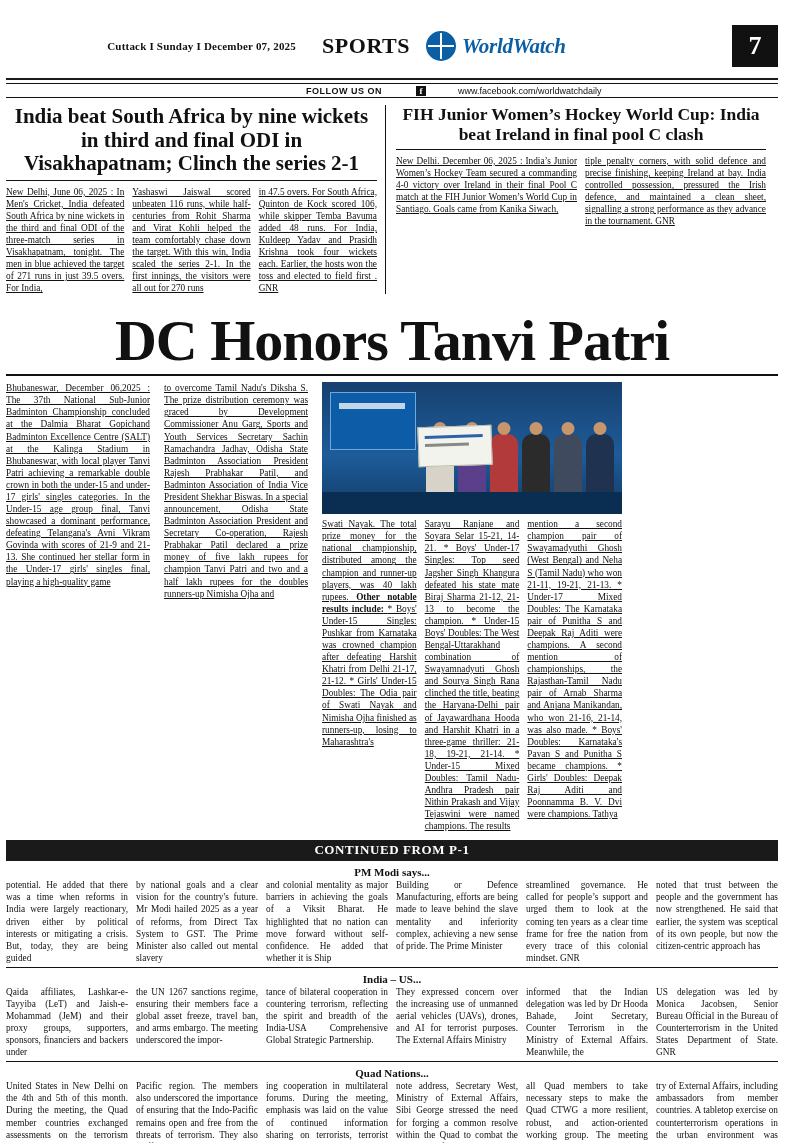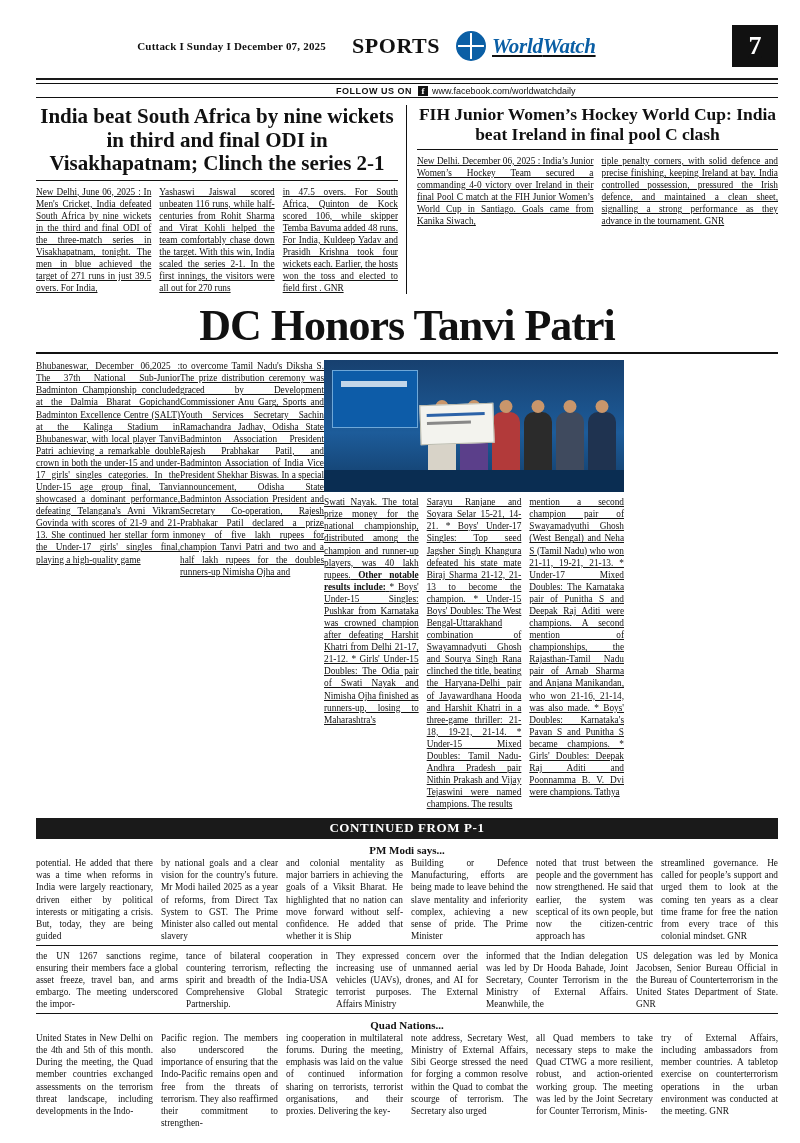--- a/index.html
+++ b/index.html
@@ -9,21 +9,21 @@
   }
   body {
     width: 800px; height: 1143px;
     font-family: "Liberation Serif", serif;
     color: #111;
     position: relative;
     overflow: hidden;
   }
   .page {
     width: 800px; height: 816px;
-    padding: 18px 22px 10px 36px;
+    padding: 18px 22px 10px 6px;
     position: relative;
   }
 
   
   .masthead {
     display: flex;
     align-items: center;
     border-bottom: 2px solid #1a1a1a;
     padding-bottom: 4px;
     height: 62px;
@@ -49,21 +49,20 @@
     font-weight: bold;
     font-size: 22px;
     letter-spacing: .5px;
   }
   .mast-right {
     flex: 1;
     display: flex;
     align-items: center;
     justify-content: flex-start;
     gap: 22px;
-    text-decoration: underline;
   }
   .ww-logo {
     display: flex;
     align-items: center;
     gap: 6px;
   }
   .ww-globe {
     width: 30px; height: 30px;
     border-radius: 50%;
     background: #0b5fa5;
@@ -102,20 +101,21 @@
   }
   .followus {
     border-top: 1px solid #111;
     border-bottom: 1px solid #111;
     margin-top: 3px;
     height: 15px;
     display: flex;
     align-items: center;
     font-size: 9px;
     font-family: "Liberation Sans", sans-serif;
+    gap: 28px;
   }
   .followus .fu-label {
     font-weight: bold;
     padding: 0 6px 0 300px;
     letter-spacing: .5px;
   }
   .fb-icon {
     width: 10px; height: 10px;
     background: #111; color: #fff;
     font-family: "Liberation Serif", serif;
@@ -188,31 +188,31 @@
   .hockey-photo .shoe {
     position: absolute; right: 30px; top: 6px;
     width: 20px; height: 12px; background: #d9d9d9; border-radius: 3px;
     transform: rotate(-12deg);
   }
 
   
   .dc-headline {
     font-family: "Liberation Serif", serif;
     font-weight: bold;
-    font-size: 44px;
+    font-size: 58px;
     text-align: center;
     line-height: 1.0;
     letter-spacing: -1px;
-    margin: 10px 0 6px 0;
+    margin: 18px 0 6px 0;
     border-bottom: 2px solid #111;
     padding-bottom: 4px;
   }
 
   
-  .main-block { display: flex; gap: 0; }
+  .main-block { display: flex; gap: 14px; }
   .main-block .col { width: 144px; }
   .main-col-wide { width: 300px; }
   .main-photo {
     width: 100%;
     height: 132px;
     background: #2a4a7a;
     position: relative;
     overflow: hidden;
     margin-bottom: 4px;
   }
@@ -388,29 +388,31 @@
 
   <div>
 
     <div class="cont-section">
       <div class="cont-title">PM Modi says...</div>
       <div class="cols-5">
         <div class="col small-just">potential. He added that there was a time when reforms in India were largely reactionary, driven either by political interests or mitigating a crisis. But, today, they are being guided</div>
         <div class="col small-just">by national goals and a clear vision for the country's future. Mr Modi hailed 2025 as a year of reforms, from Direct Tax System to GST. The Prime Minister also called out mental slavery</div>
         <div class="col small-just">and colonial mentality as major barriers in achieving the goals of a Viksit Bharat. He highlighted that no nation can move forward without self-confidence. He added that whether it is Ship</div>
         <div class="col small-just">Building or Defence Manufacturing, efforts are being made to leave behind the slave mentality and inferiority complex, achieving a new sense of pride. The Prime Minister</div>
+        <div class="col small-just">streamlined governance. He called for people’s support and urged them to look at the coming ten years as a clear time frame for free the nation from every trace of this colonial mindset. GNR</div>
         <div class="col small-just">noted that trust between the people and the government has now strengthened. He said that earlier, the system was sceptical of its own people, but now the citizen-centric approach has</div>
-        <div class="col small-just">streamlined governance. He called for people’s support and urged them to look at the coming ten years as a clear time frame for free the nation from every trace of this colonial mindset. GNR</div>
       </div>
     </div>
 
     <div class="rule"></div>
 
     <div class="cont-section">
+      <div class="cont-title">India – US...</div>
       <div class="cols-5">
+        <div class="col small-just">Qaida affiliates, Lashkar-e-Tayyiba (LeT) and Jaish-e-Mohammad (JeM) and their proxy groups, supporters, sponsors, financiers and backers under</div>
         <div class="col small-just">the UN 1267 sanctions regime, ensuring their members face a global asset freeze, travel ban, and arms embargo. The meeting underscored the impor-</div>
         <div class="col small-just">tance of bilateral cooperation in countering terrorism, reflecting the spirit and breadth of the India-USA Comprehensive Global Strategic Partnership.</div>
         <div class="col small-just">They expressed concern over the increasing use of unmanned aerial vehicles (UAVs), drones, and AI for terrorist purposes. The External Affairs Ministry</div>
         <div class="col small-just">informed that the Indian delegation was led by Dr Hooda Bahade, Joint Secretary, Counter Terrorism in the Ministry of External Affairs. Meanwhile, the</div>
         <div class="col small-just">US delegation was led by Monica Jacobsen, Senior Bureau Official in the Bureau of Counterterrorism in the United States Department of State. GNR</div>
       </div>
     </div>
 
     <div class="rule"></div>
 

